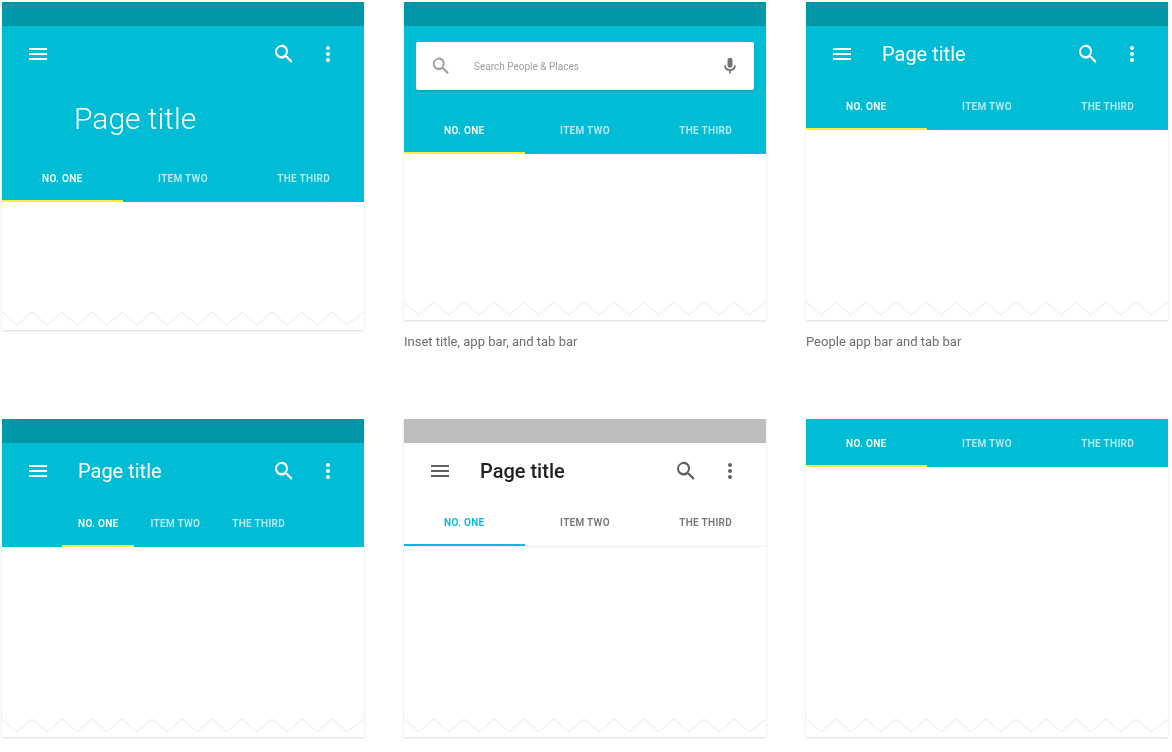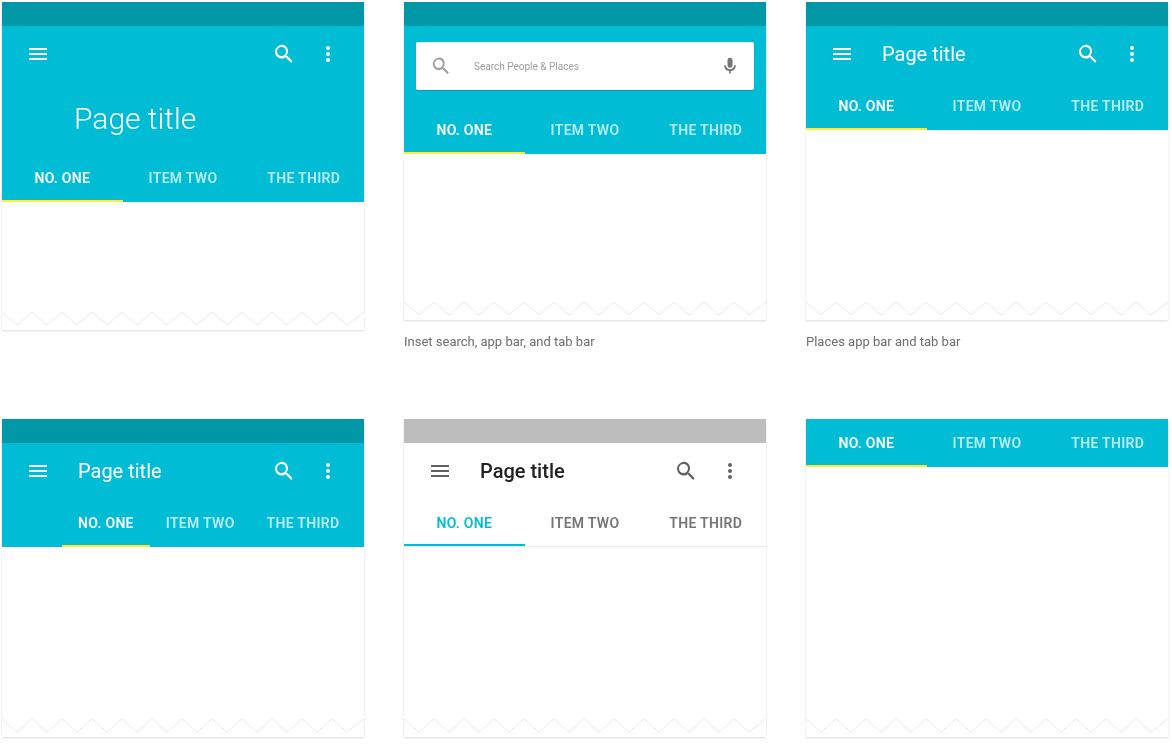--- a/index.html
+++ b/index.html
@@ -94,21 +94,21 @@
     background: #00bcd4;
     display: flex;
     height: 48px;
   }
   .tabs.light { background: #fff; border-bottom: 1px solid #eee; }
   .tab {
     flex: 1;
     display: flex;
     align-items: center;
     justify-content: center;
-    font-size: 14px;
+    font-size: 10px;
     font-weight: 600;
     letter-spacing: .3px;
     color: rgba(255,255,255,.72);
     position: relative;
     cursor: pointer;
   }
   .tab.active { color: #fff; }
   .tab.active::after {
     content: "";
     position: absolute;
@@ -227,21 +227,21 @@
       <div class="tabs">
         <div class="tab active">NO. ONE</div>
         <div class="tab">ITEM TWO</div>
         <div class="tab">THE THIRD</div>
       </div>
       <div class="body-area" style="height:148px;"></div>
       <svg class="torn">
           <use href="#torn"></use>
         </svg>
     </div>
-    <div class="caption">Inset search, app bar, and tab bar</div>
+    <div class="caption">Inset title, app bar, and tab bar</div>
   </div>
 
   <div class="pane">
     <div class="card">
       <div class="statusbar"></div>
       <div class="appbar">
         <span class="icon-btn">
             <svg class="icn">
               <use href="#i-menu"></use>
             </svg>
@@ -263,21 +263,21 @@
       <div class="tabs">
         <div class="tab active">NO. ONE</div>
         <div class="tab">ITEM TWO</div>
         <div class="tab">THE THIRD</div>
       </div>
       <div class="body-area" style="height:172px;"></div>
       <svg class="torn">
           <use href="#torn"></use>
         </svg>
     </div>
-    <div class="caption">Places app bar and tab bar</div>
+    <div class="caption">People app bar and tab bar</div>
   </div>
 
   <div class="pane">
     <div class="card">
       <div class="statusbar"></div>
       <div class="appbar">
         <span class="icon-btn">
             <svg class="icn">
               <use href="#i-menu"></use>
             </svg>

